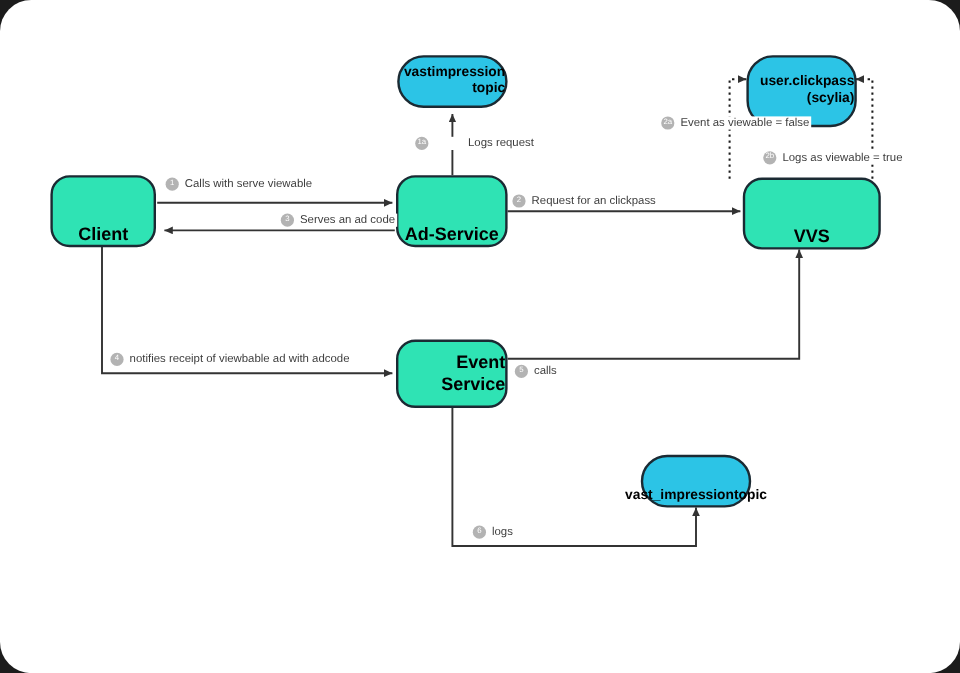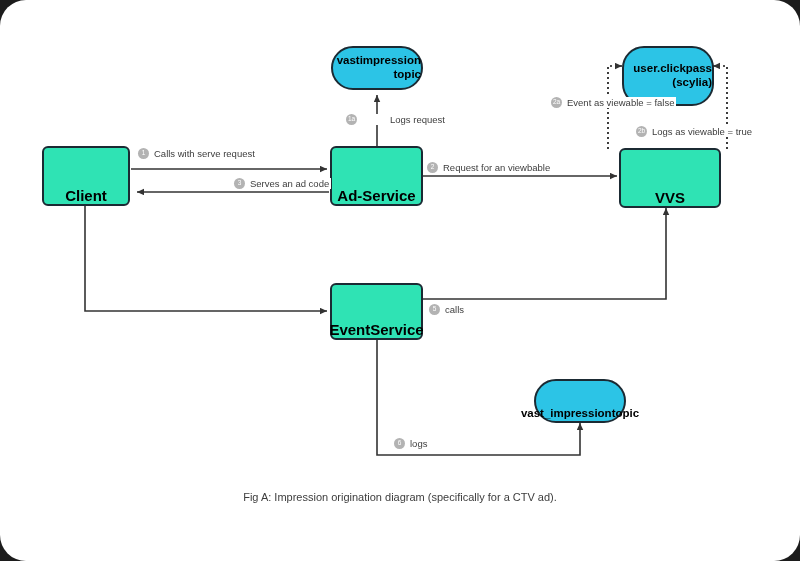--- a/index.html
+++ b/index.html
@@ -37,21 +37,21 @@
     display: flex;
     align-items: flex-end;
     justify-content: center;
     text-align: center;
     color: #000000;
     border: 2px solid #1b2a33;
     z-index: 3;
   }
   .node-service {
     background: #2fe3b4;
-    border-radius: 6px;
+    border-radius: 16px;
     font-weight: bold;
     font-size: 15px;
     line-height: 1.15;
   }
   .node-topic {
     background: #2cc4e6;
     border-radius: 22px;
     font-weight: bold;
     font-size: 11.5px;
     line-height: 1.2;
@@ -136,72 +136,75 @@
   </div>
 
   <div class="node node-service" style="left:42px; top:146px; width:88px; height:60px;">
     <span>Client</span>
   </div>
 
   <div class="node node-service" style="left:330px; top:146px; width:93px; height:60px;">
     <span>Ad-Service</span>
   </div>
 
-  <div class="node node-service" style="left:619px; top:148px; width:102px; height:60px;">
+  <div class="node node-service" style="left:619px; top:148px; width:115px; height:60px;">
     <span>VVS</span>
   </div>
 
-  <div class="node node-service" style="left:330px; top:283px; width:93px; height:57px; ">
+  <div class="node node-service" style="left:330px; top:283px; width:93px; height:57px; flex-direction:column;">
     <span>Event</span>
     <span>Service</span>
   </div>
 
   <div class="node node-topic" style="left:534px; top:379px; width:92px; height:44px; flex-direction:row;">
     <span>vast_impression</span>
     <span>topic</span>
   </div>
 
   <div class="edge-label" style="left:136px; top:148px;">
     <span class="badge">1</span>
-    <span>Calls with serve request</span>
+    <span>Calls with serve viewable</span>
   </div>
 
   <div class="edge-label" style="left:232px; top:178px;">
     <span class="badge">3</span>
     <span>Serves an ad code</span>
   </div>
 
   <div class="edge-label" style="left:344px; top:114px;gap:33px;">
     <span class="badge">1a</span>
     <span>Logs request</span>
   </div>
 
   <div class="edge-label" style="left:425px; top:162px;">
     <span class="badge">2</span>
-    <span>Request for an viewbable</span>
+    <span>Request for an clickpass</span>
   </div>
 
   <div class="edge-label" style="left:549px; top:97px;">
     <span class="badge">2a</span>
     <span>Event as viewable = false</span>
   </div>
 
   <div class="edge-label" style="left:634px; top:126px;">
     <span class="badge">2b</span>
     <span>Logs as viewable = true</span>
   </div>
 
+  <div class="edge-label" style="left:90px; top:294px;">
+    <span class="badge">4</span>
+    <span>notifies receipt of viewbable ad with adcode</span>
+  </div>
 
   <div class="edge-label" style="left:427px; top:304px;text-align:right;">
     <span class="badge">5</span>
     <span>calls</span>
   </div>
 
   <div class="edge-label" style="left:392px; top:438px;">
     <span class="badge">6</span>
     <span>logs</span>
   </div>
 
   <div class="caption" style="top:490px;">
-    <div>Fig A: Impression origination diagram (specifically for a CTV ad).</div>
   </div>
 
 </div>
 
 </body></html>

